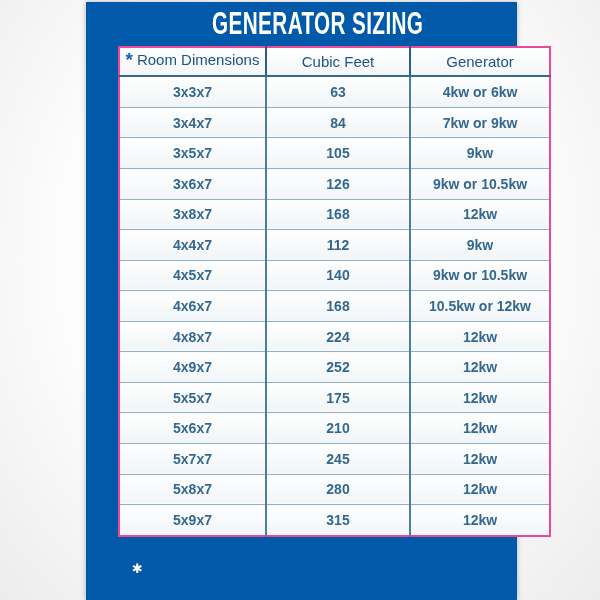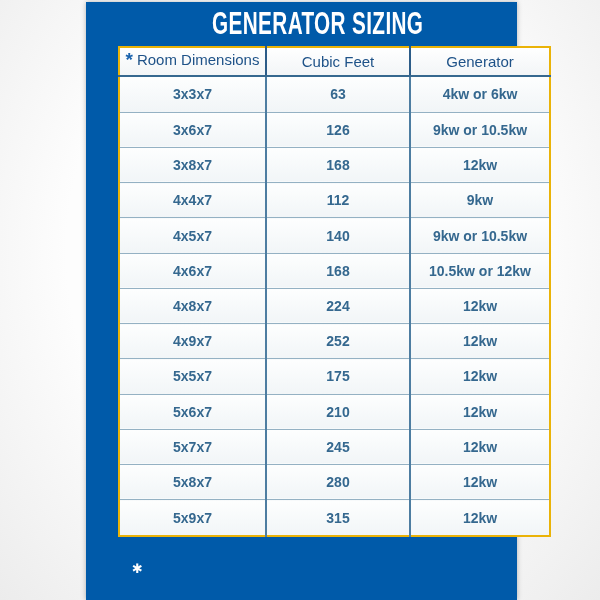--- a/index.html
+++ b/index.html
@@ -36,21 +36,21 @@
     white-space: nowrap;
     transform: scale(0.74, 1.1);
     transform-origin: center;
   }
   table.sizing-table {
     width: 431px;
     height: 491px;
     border-collapse: collapse;
     table-layout: fixed;
     background: #fafcfd;
-    border: 2px solid #eab308;
+    border: 2px solid #ec4899;
   }
   col.c1 { width: 147px; }
   col.c2 { width: 144px; }
   col.c3 { width: 140px; }
   th, td {
     text-align: center;
     vertical-align: middle;
     white-space: nowrap;
     overflow: hidden;
   }
@@ -121,20 +121,30 @@
       </tr>
     </thead>
     <tbody>
 
     <tr>
           <td>3x3x7</td>
           <td>63</td>
           <td>4kw or 6kw</td>
         </tr>
         <tr>
+          <td>3x4x7</td>
+          <td>84</td>
+          <td>7kw or 9kw</td>
+        </tr>
+        <tr>
+          <td>3x5x7</td>
+          <td>105</td>
+          <td>9kw</td>
+        </tr>
+        <tr>
           <td>3x6x7</td>
           <td>126</td>
           <td>9kw or 10.5kw</td>
         </tr>
         <tr>
           <td>3x8x7</td>
           <td>168</td>
           <td>12kw</td>
         </tr>
         <tr>

